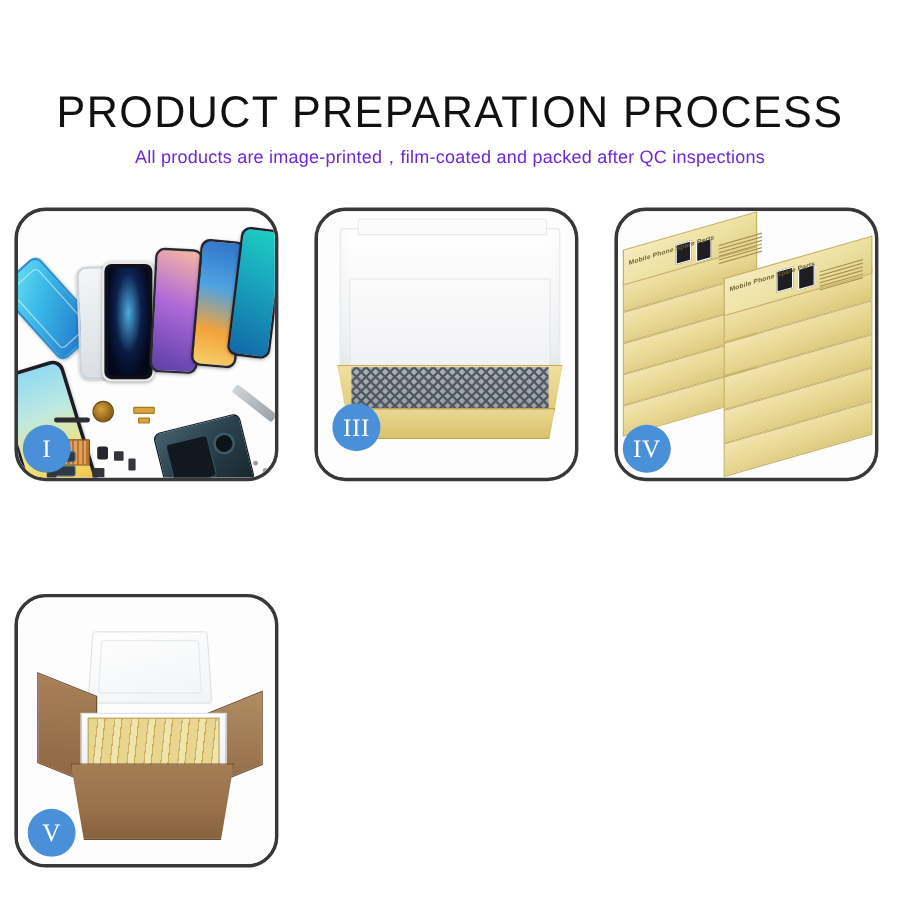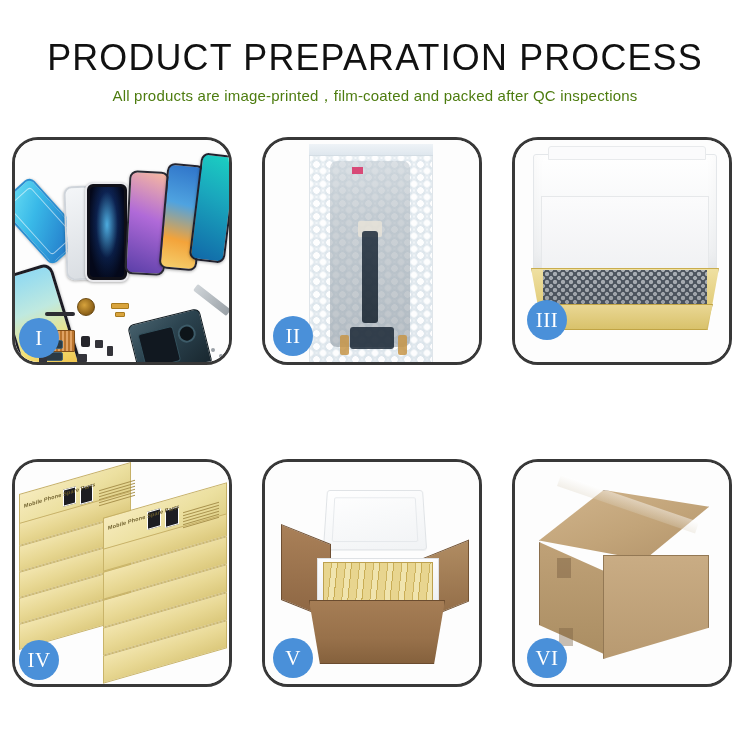--- a/index.html
+++ b/index.html
@@ -10,20 +10,21 @@
     background: #ffffff;
     font-family: "Liberation Sans", sans-serif;
     overflow: hidden;
   }
 
   .page {
     position: relative;
     width: 750px;
     height: 700px;
     background: #ffffff;
+    margin-top: 36px;
   }
 
   
   .header {
     position: absolute;
     top: 36px;
     left: 0;
     width: 750px;
     text-align: center;
   }
@@ -37,21 +38,21 @@
     line-height: 44px;
     white-space: nowrap;
     transform: scaleX(0.97);
   }
 
   .subtitle {
     margin-top: 6px;
     font-family: "Liberation Sans", sans-serif;
     font-size: 15px;
     font-weight: 400;
-    color: #4d7c0f;
+    color: #6d28d9;
     letter-spacing: 0.2px;
     line-height: 20px;
     white-space: nowrap;
   }
 
   
   .grid {
     position: absolute;
     top: 137px;
     left: 12px;
@@ -456,35 +457,20 @@
           <div class="part screw" style="left:196px; top:208px;"></div>
           <div class="part screw" style="left:204px; top:214px;"></div>
 
           <div class="teardown"></div>
           <div class="tweezer"></div>
         </div>
       </div>
       <div class="badge">I</div>
     </div>
 
-    <div class="panel p2">
-      <div class="panel-inner">
-        <div class="bubble-bag">
-          <div class="bag-screen"></div>
-          <div class="bag-chip"></div>
-          <div class="bag-flex"></div>
-          <div class="bag-conn"></div>
-          <div class="bag-gold-l"></div>
-          <div class="bag-gold-r"></div>
-          <div class="bag-tag"></div>
-        </div>
-        <div class="bag-seal"></div>
-      </div>
-      <div class="badge">II</div>
-    </div>
 
     <div class="panel p3">
       <div class="panel-inner">
         <div class="box3-lid"></div>
         <div class="box3-foam"></div>
         <div class="box3-tray"></div>
         <div class="box3-bubble"></div>
         <div class="box3-tray-front"></div>
       </div>
       <div class="badge">III</div>
@@ -547,26 +533,15 @@
         <div class="v-foam-lid"></div>
         <div class="v-flap-l"></div>
         <div class="v-flap-r"></div>
         <div class="v-foam-body"></div>
         <div class="v-boxes"></div>
         <div class="v-body"></div>
       </div>
       <div class="badge">V</div>
     </div>
 
-    <div class="panel p6">
-      <div class="panel-inner">
-        <div class="v6-top"></div>
-        <div class="v6-left"></div>
-        <div class="v6-right"></div>
-        <div class="v6-tape"></div>
-        <div class="v6-tab1"></div>
-        <div class="v6-tab2"></div>
-      </div>
-      <div class="badge">VI</div>
-    </div>
 
   </div>
 </div>
 
 </body></html>

